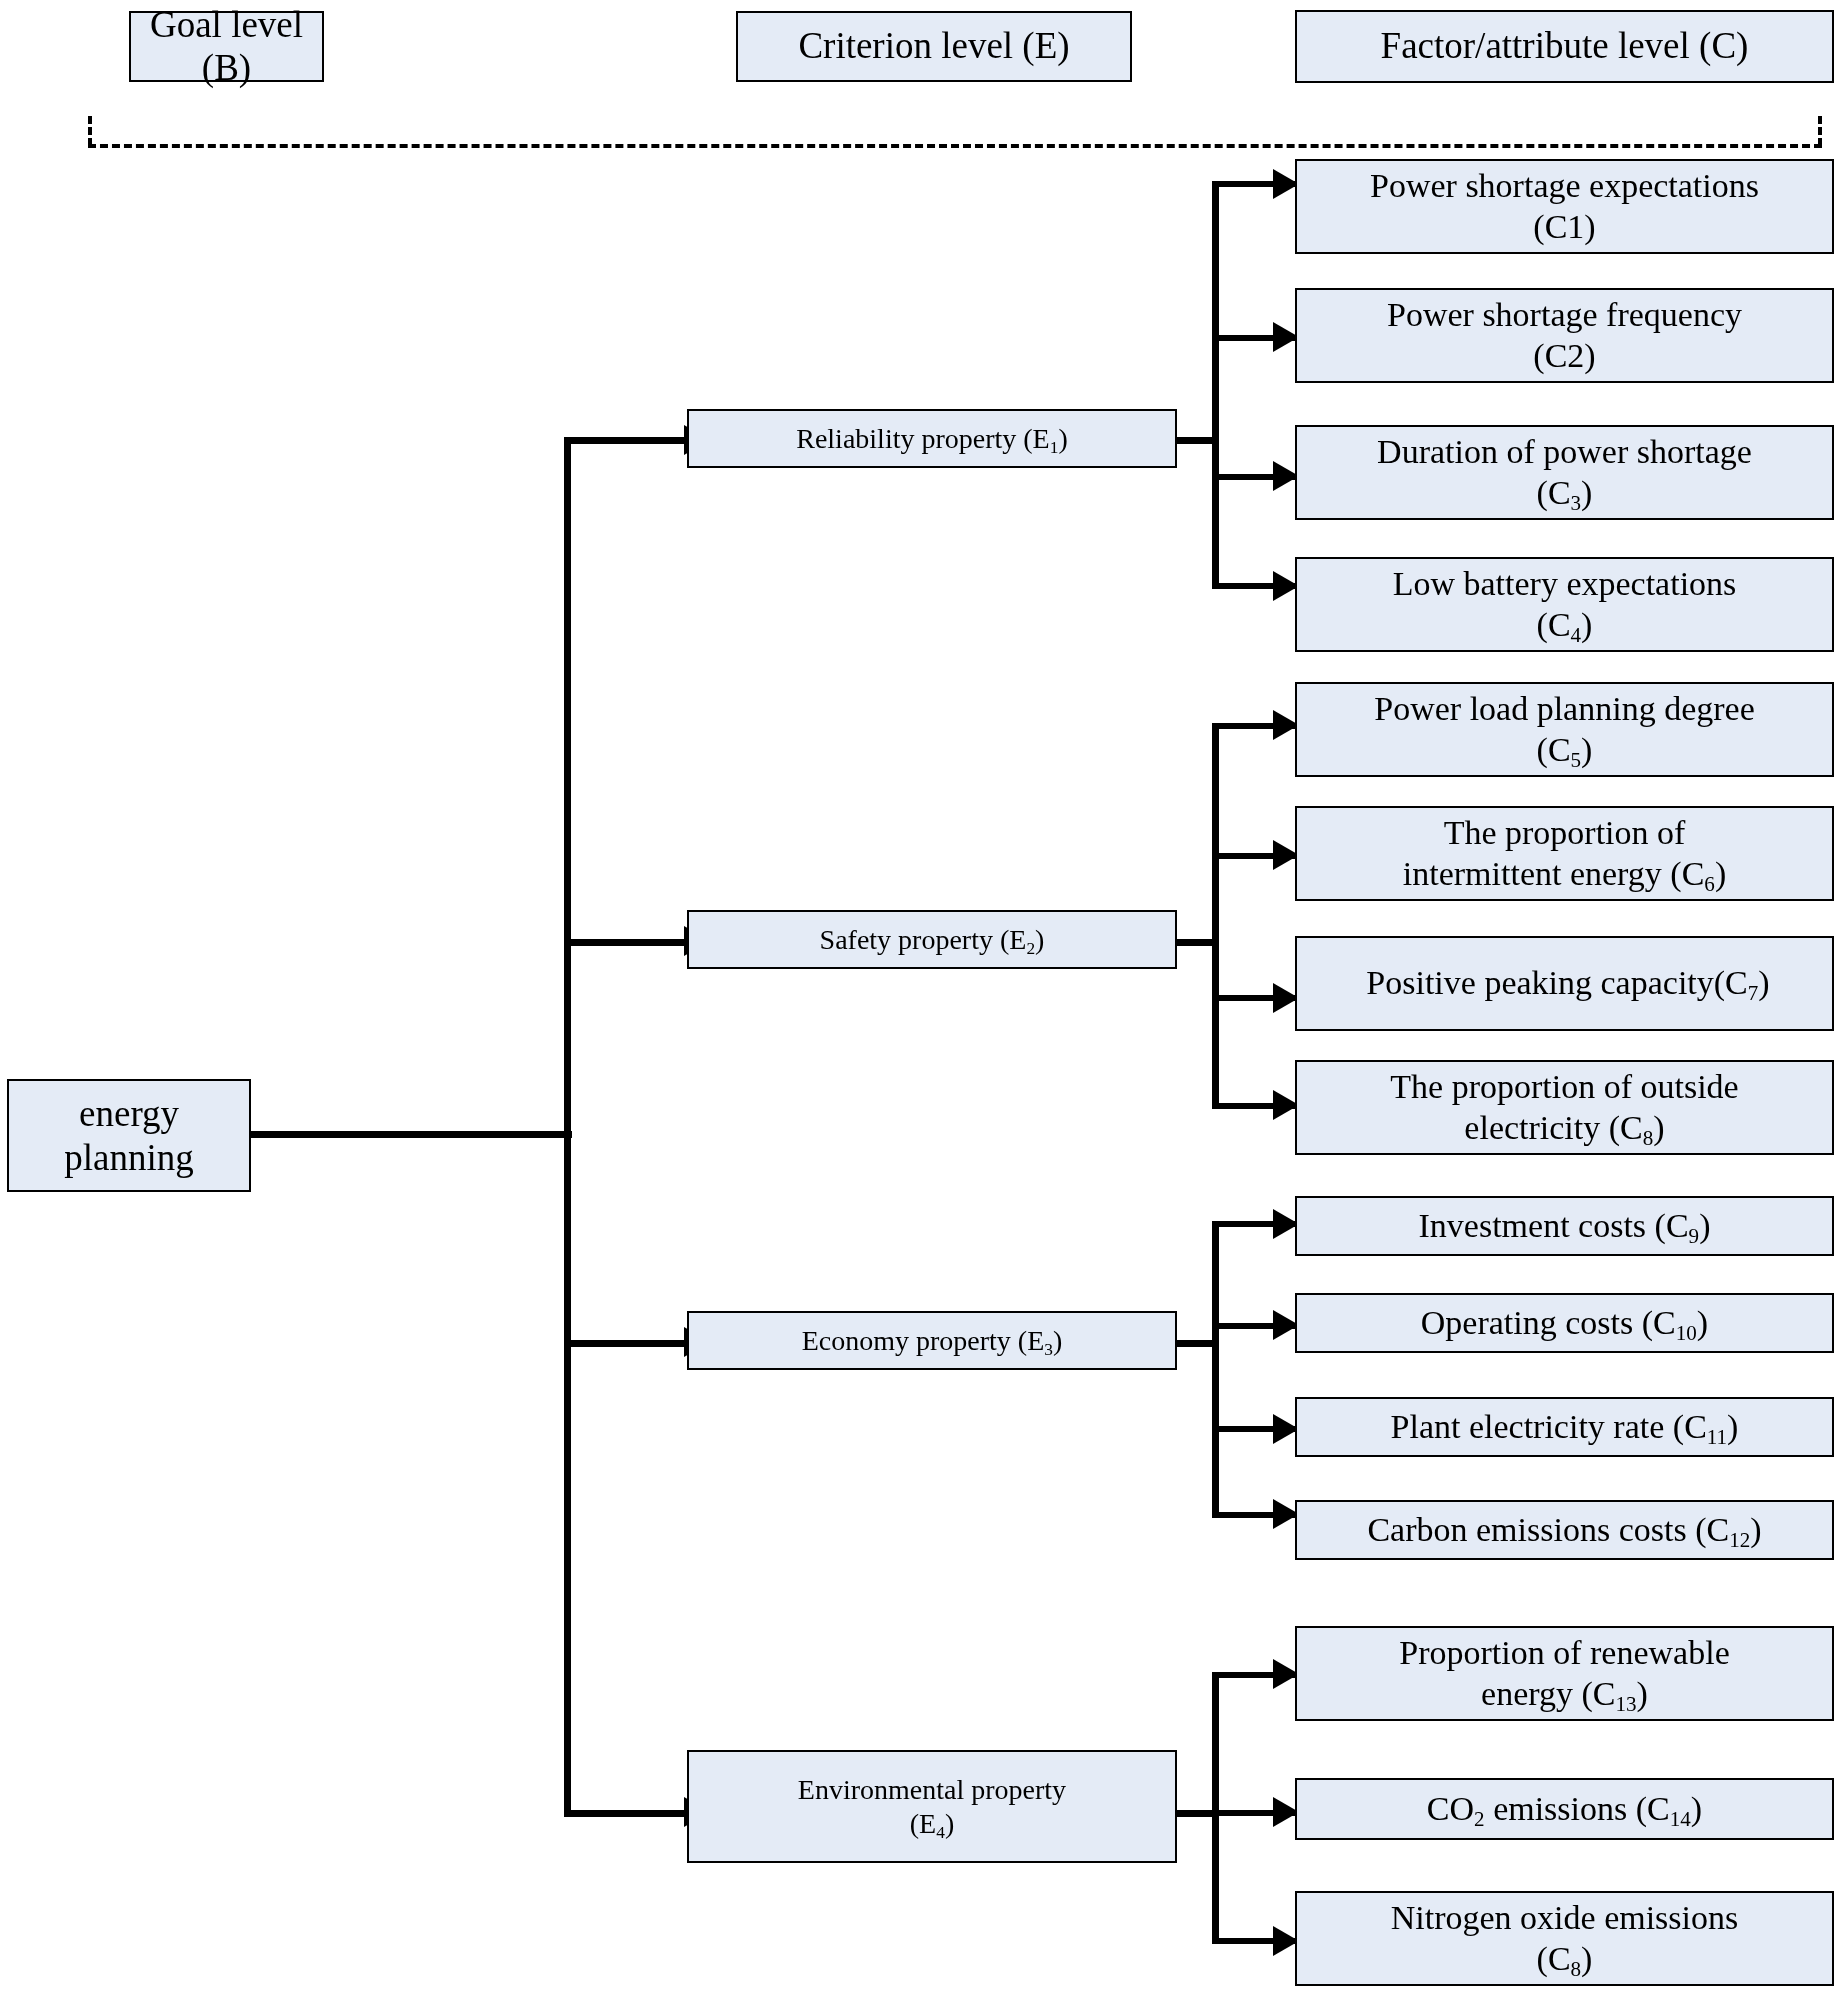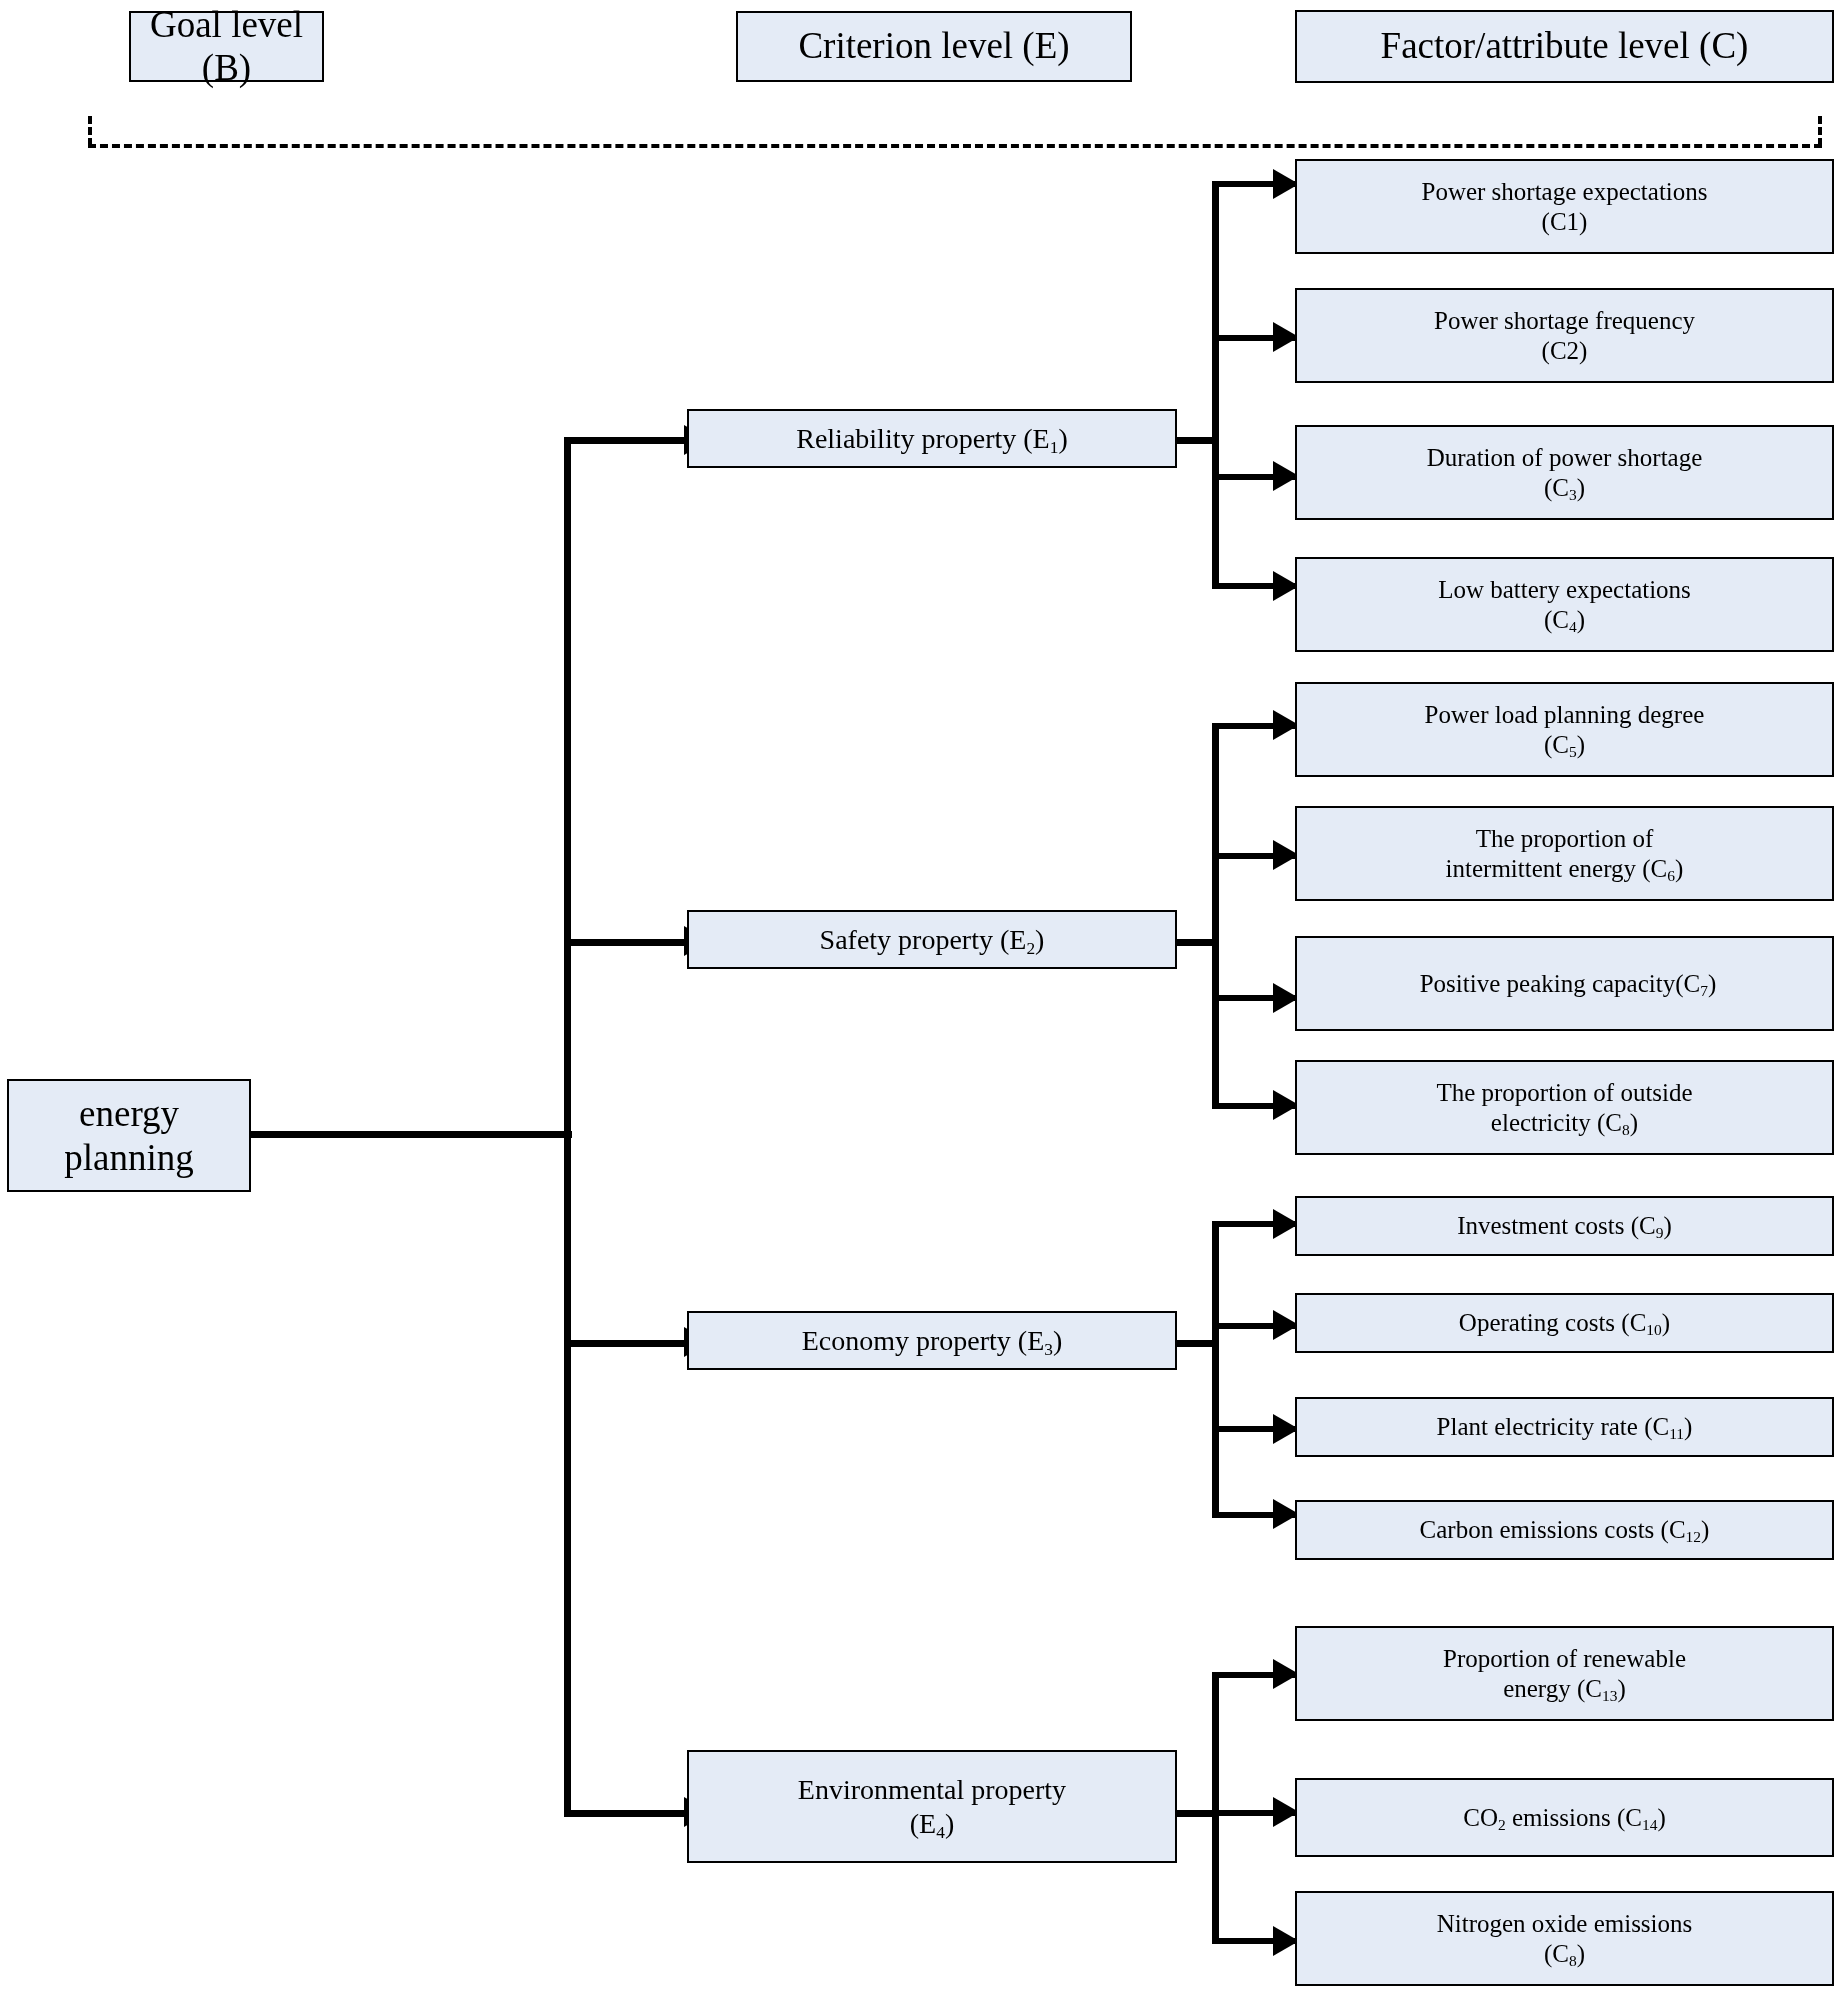--- a/index.html
+++ b/index.html
@@ -15,21 +15,21 @@
     align-items:center;
     justify-content:center;
     text-align:center;
     color:#000;
     line-height:1.18;
     padding:1.2px 6px;
   }
   .hdr{font-size:37px;}
   .goal{font-size:37px;}
   .crit{font-size:28px;}
-  .fact{font-size:25px;}
+  .fact{font-size:34px;}
 
   .box sub{font-size:0.62em;vertical-align:-0.28em;line-height:0;}
 
   
   .ln{position:absolute;background:#000;}
   .vline{width:7.1px;}
   .hline{height:6.5px;}
   .hline-thin{height:6px;}
 
   
@@ -222,21 +222,21 @@
 
   <div class="box fact" style="left:1295px;top:1500px;width:539px;height:60px;">
     <span>Carbon emissions costs (C<sub>12</sub>)</span>
   </div>
 
   <div class="box fact" style="left:1295px;top:1626px;width:539px;height:95px;flex-direction:column;">
     <span>Proportion of renewable</span>
     <span>energy (C<sub>13</sub>)</span>
   </div>
 
-  <div class="box fact" style="left:1295px;top:1778px;width:539px;height:79px;font-family:Liberation Serif, serif;">
+  <div class="box fact" style="left:1295px;top:1778px;width:539px;height:62px;font-family:Liberation Serif, serif;">
     <span>CO<sub>2</sub> emissions (C<sub>14</sub>)</span>
   </div>
 
   <div class="box fact" style="left:1295px;top:1891px;width:539px;height:95px;flex-direction:column;">
     <span>Nitrogen oxide emissions</span>
     <span>(C<sub>8</sub>)</span>
   </div>
 
 </div>
 

